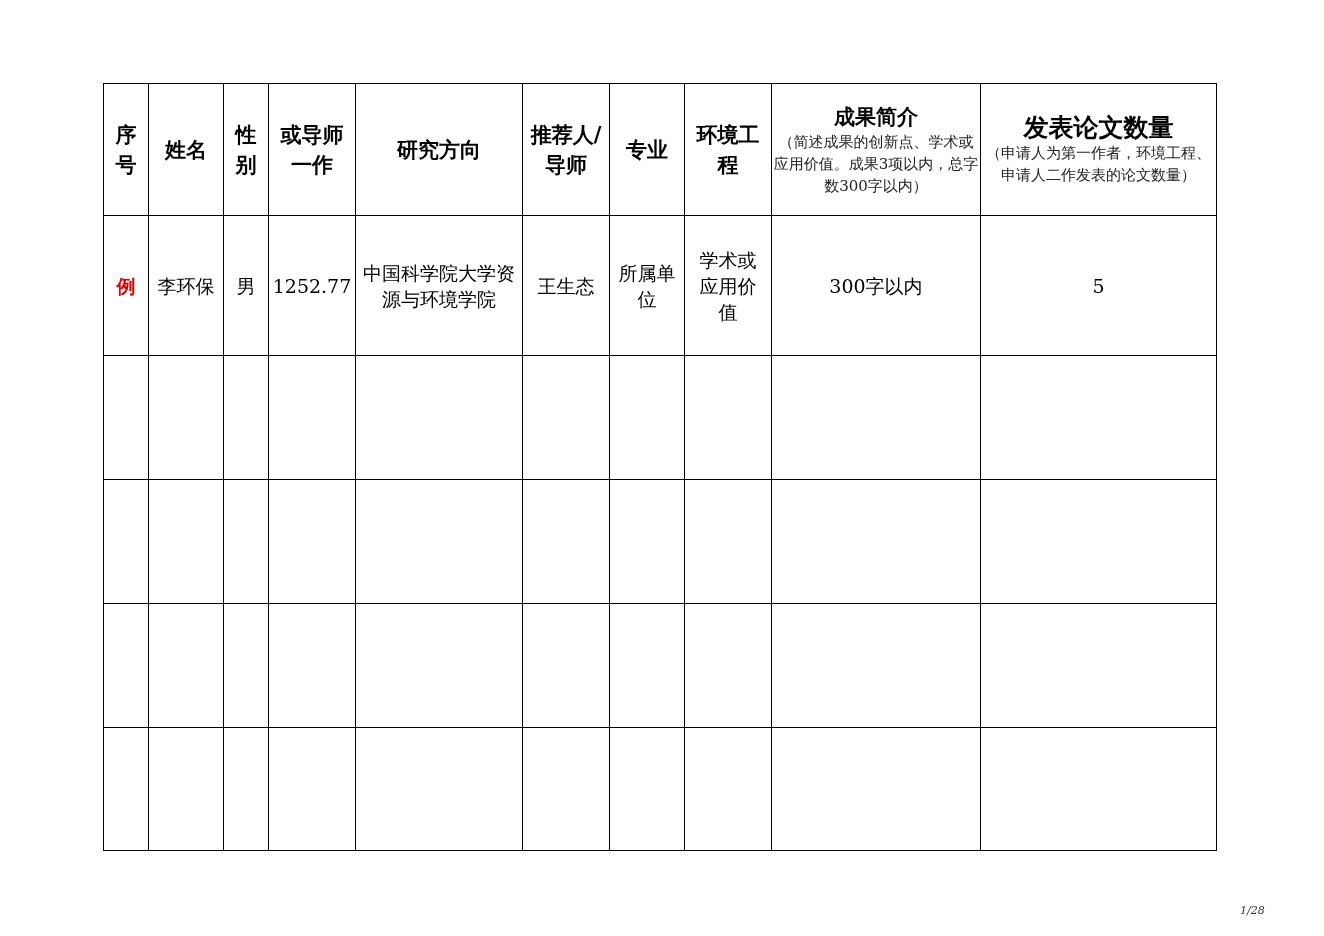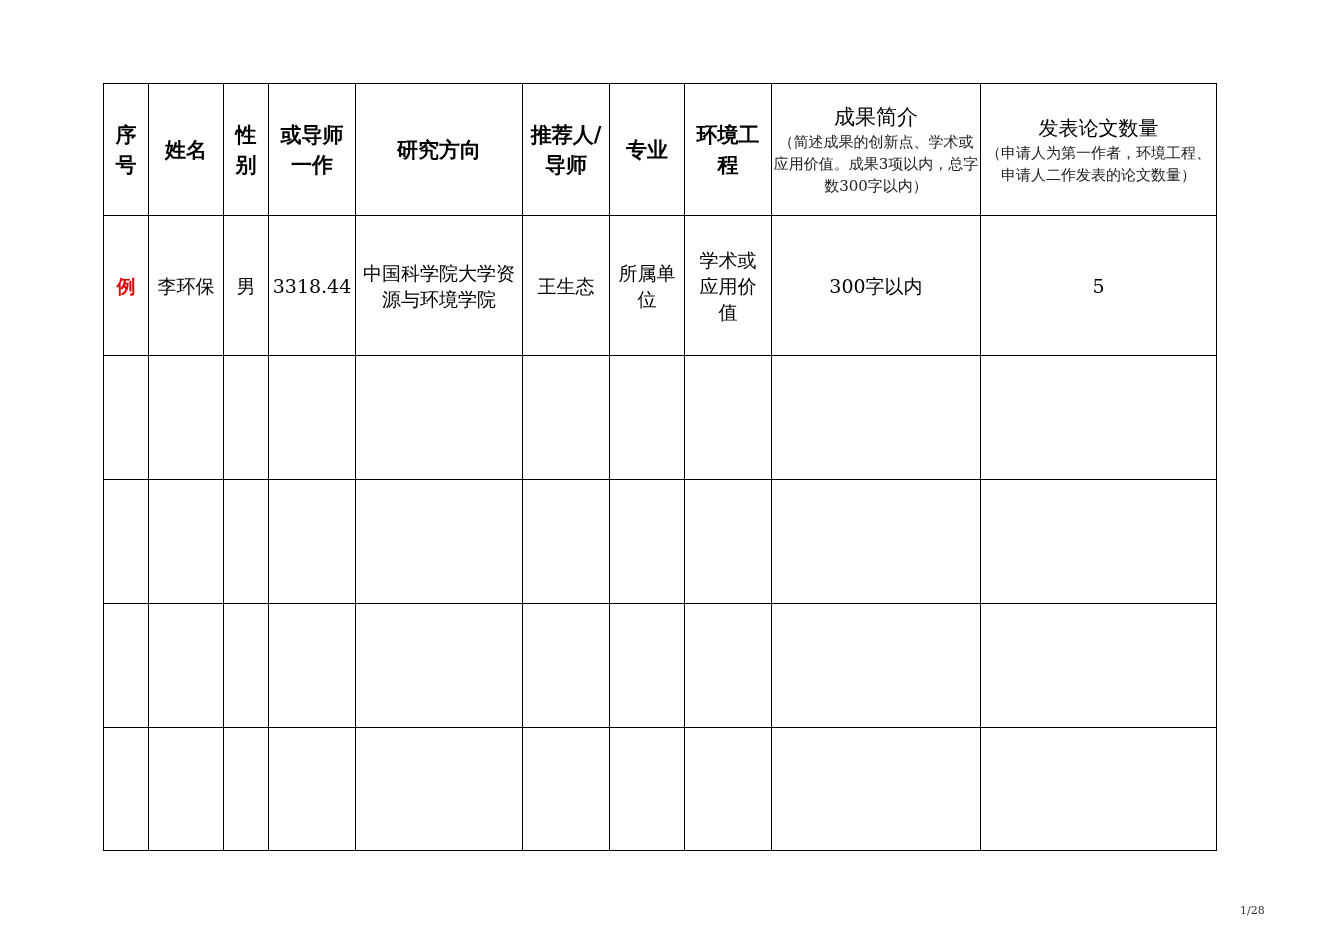--- a/index.html
+++ b/index.html
@@ -1,25 +1,25 @@
 <!DOCTYPE html>
 <html><head>
 <meta charset="utf-8">
 <style>
   html, body { margin:0; padding:0; background:#ffffff; }
   body { width:1324px; height:936px; position:relative; overflow:hidden;
          font-family: "DejaVu Serif", "Liberation Serif", serif; color:#000; }
   table.sheet { position:absolute; left:103px; top:83px; border-collapse:collapse; table-layout:fixed;border-radius:12px; }
   table.sheet td, table.sheet th { border:1px solid #000; padding:0; text-align:center; vertical-align:middle; overflow:hidden; }
   th { font-weight:bold; font-size:21px; line-height:30px; font-family:"DejaVu Sans","Liberation Sans",sans-serif; }
-  th .title { font-size:21px; line-height:28px; font-weight:normal; display:block;text-align:center; }
+  th .title { font-size:21px; line-height:28px; font-weight:bold; display:block;text-align:center; }
   th .sub { font-size:15px; line-height:22px; font-weight:normal; color:#222; display:block; font-family:"DejaVu Serif","Liberation Serif",serif; }
   td { font-size:19px; line-height:26px; }
   td.red { color:#e00000; font-weight:bold; }
-  .page-num { position:absolute; left:1240px; top:904px; font-size:11px; color:#333; }
+  .page-num { position:absolute; left:1240px; top:904px; font-size:11px; color:#333;font-style:italic; }
 </style>
 </head>
 <body>
 
 <table class="sheet">
   <colgroup>
     <col style="width:45px">
       <col style="width:75px">
       <col style="width:45px">
       <col style="width:87px">
@@ -38,29 +38,29 @@
     <th><span style="display:inline-block;width:70px">或导师一作</span></th>
     <th>研究方向</th>
     <th><span style="display:inline-block;width:72px">推荐人/导师</span></th>
     <th>专业</th>
     <th><span style="display:inline-block;width:72px">环境工程</span></th>
     <th>
       <span class="title">成果简介</span>
       <span class="sub">（简述成果的创新点、学术或应用价值。成果3项以内，总字数300字以内）</span>
     </th>
     <th>
-      <span class="title" style="font-size:20px">发表论文数量</span>
+      <span class="title" style="font-size:25px">发表论文数量</span>
       <span class="sub">（申请人为第一作者，环境工程、申请人二作发表的论文数量）</span>
     </th>
   </tr>
   <tr style="height:140px">
     <td class="red">例</td>
     <td>李环保</td>
     <td>男</td>
-    <td>3318.44</td>
+    <td>1252.77</td>
     <td><span style="display:inline-block;width:152px">中国科学院大学资源与环境学院</span></td>
     <td>王生态</td>
     <td><span style="display:inline-block;width:64px">所属单位</span></td>
     <td><span style="display:inline-block;width:64px">学术或应用价值</span></td>
     <td>300字以内</td>
     <td>5</td>
   </tr>
   <tr style="height:124px">
     <td></td>
         <td></td>

